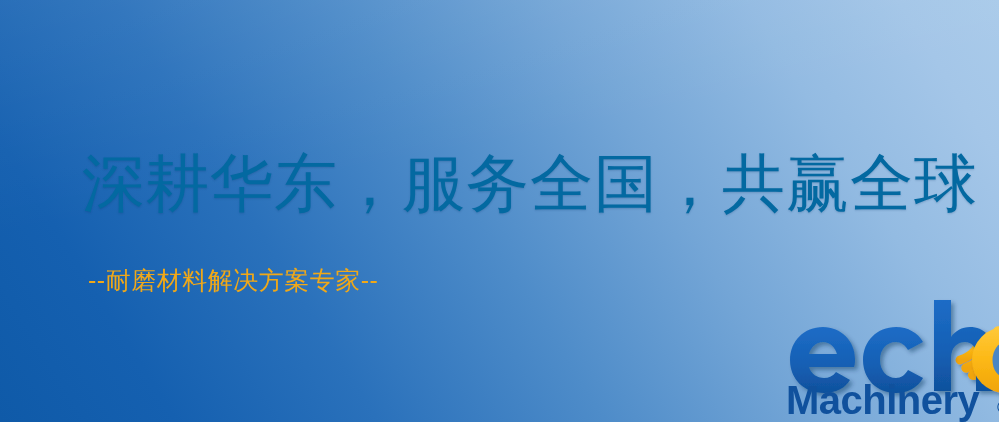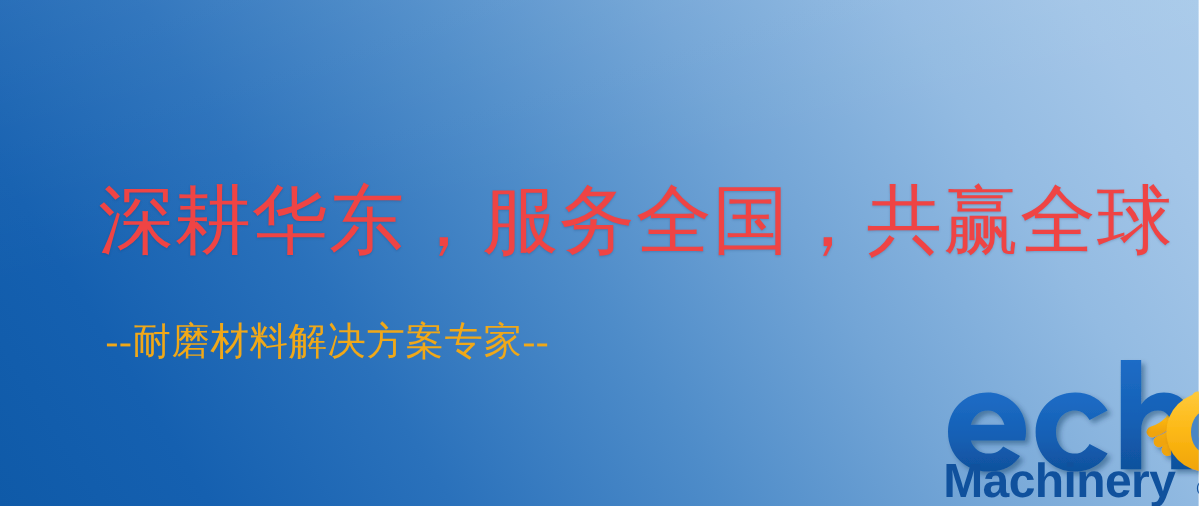--- a/index.html
+++ b/index.html
@@ -34,33 +34,33 @@
   }
 
   
   #headline{
     position:absolute;
     left:82px;
     top:153px;
     font-family:"Liberation Serif","DejaVu Serif",serif;
     font-size:63px;
     line-height:1;
-    color:#ef4444;
+    color:#0369a1;
     white-space:nowrap;
     letter-spacing:1px;
     text-shadow:0 1px 2px rgba(10,50,100,0.22);
   }
 
   
   #subtitle{
     position:absolute;
     left:88px;
     top:268px;
-    font-family:Liberation Serif, serif;
-    font-size:32px;
+    font-family:Liberation Sans, sans-serif;
+    font-size:25px;
     line-height:1;
     color:#f0a818;
     white-space:nowrap;
     letter-spacing:0.5px;
   }
 
   
   #logo{
     position:absolute;
     left:784px;

